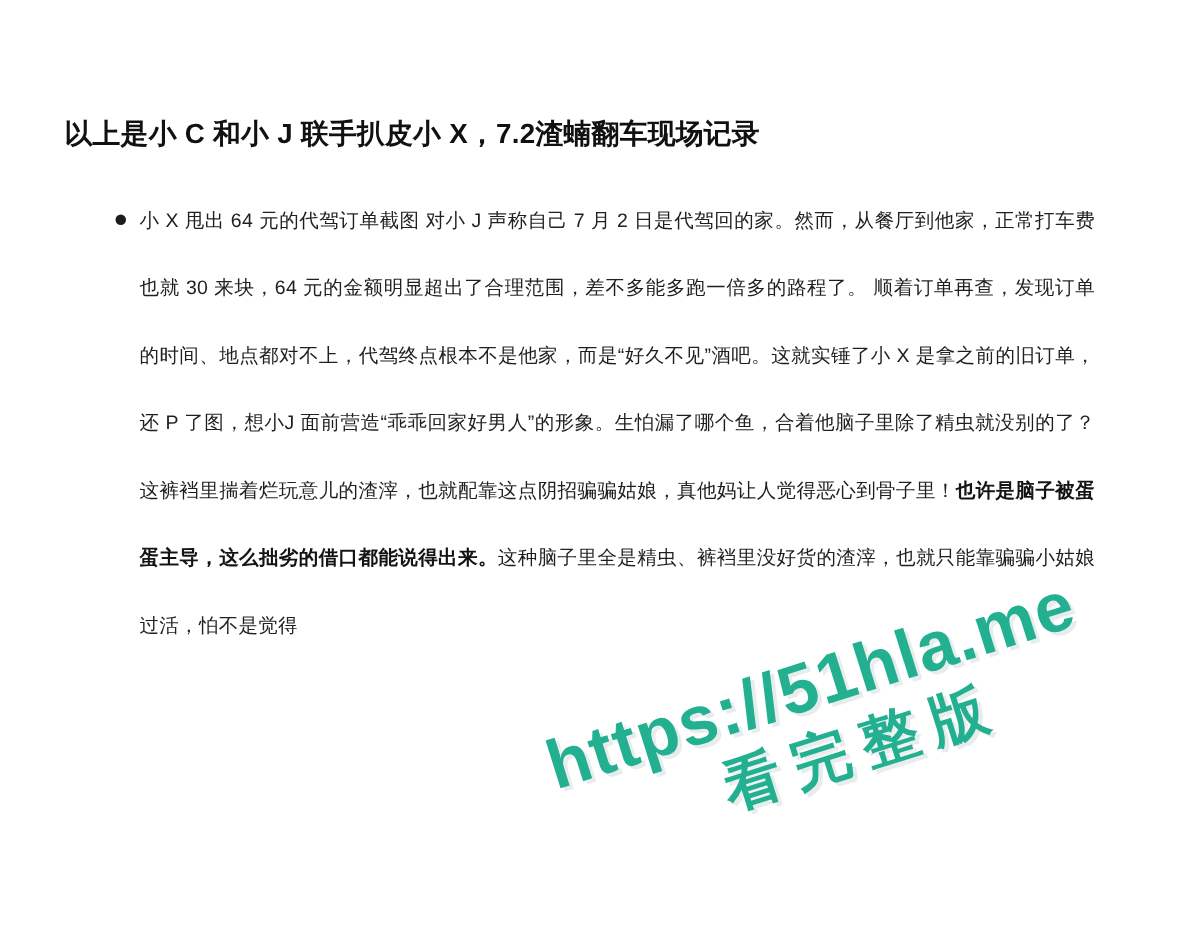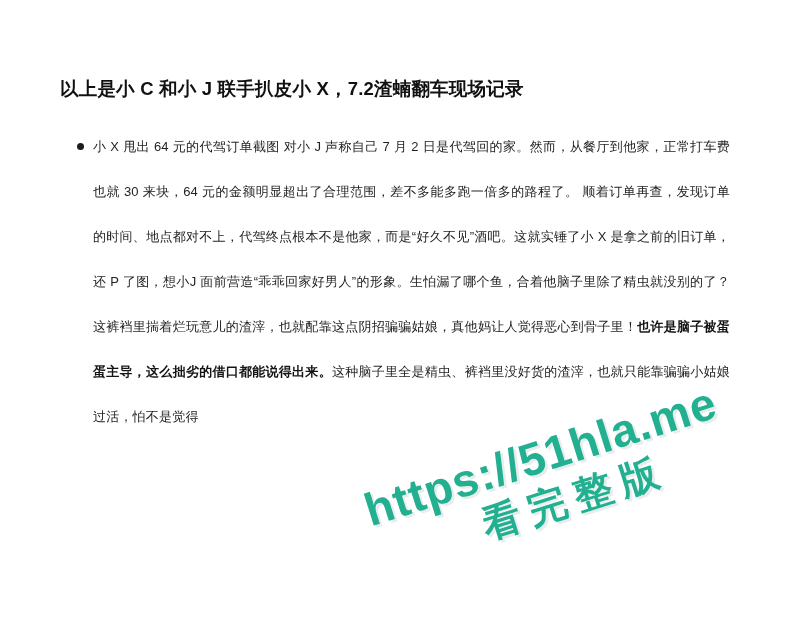--- a/index.html
+++ b/index.html
@@ -9,21 +9,21 @@
     font-family: "Liberation Sans", sans-serif;
     overflow: hidden;
   }
   .doc {
     position: relative;
     width: 800px; height: 618px;
     background: #ffffff;
   }
   .title {
     position: absolute;
-    left: 60px; top: 76px;
+    left: 43px; top: 76px;
     font-size: 18.5px;
     font-weight: 700;
     color: #111111;
     letter-spacing: 0.2px;
     white-space: nowrap;
   }
   .para {
     position: absolute;
     left: 76px; top: 124px;
     width: 656px;

